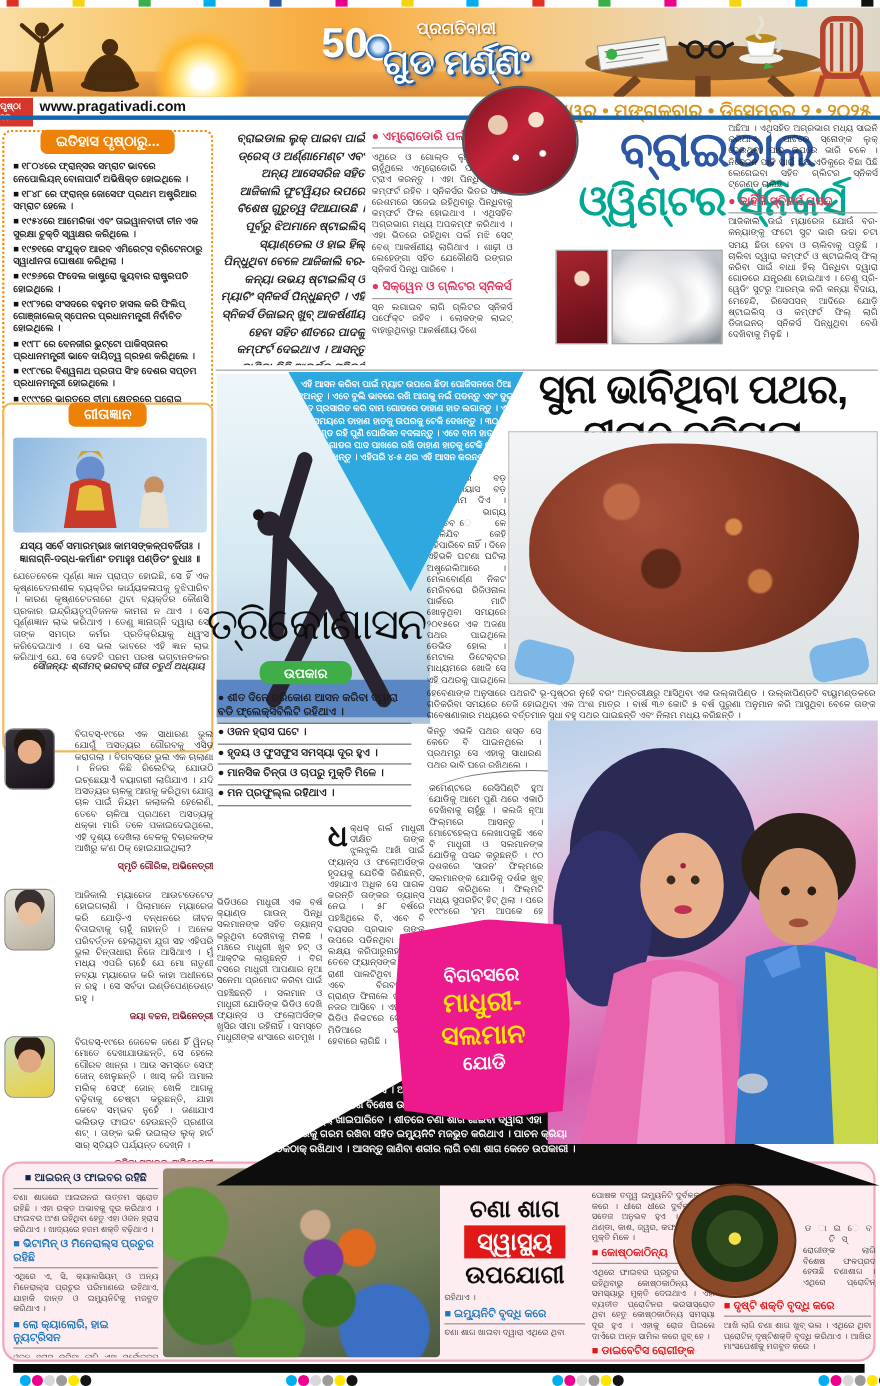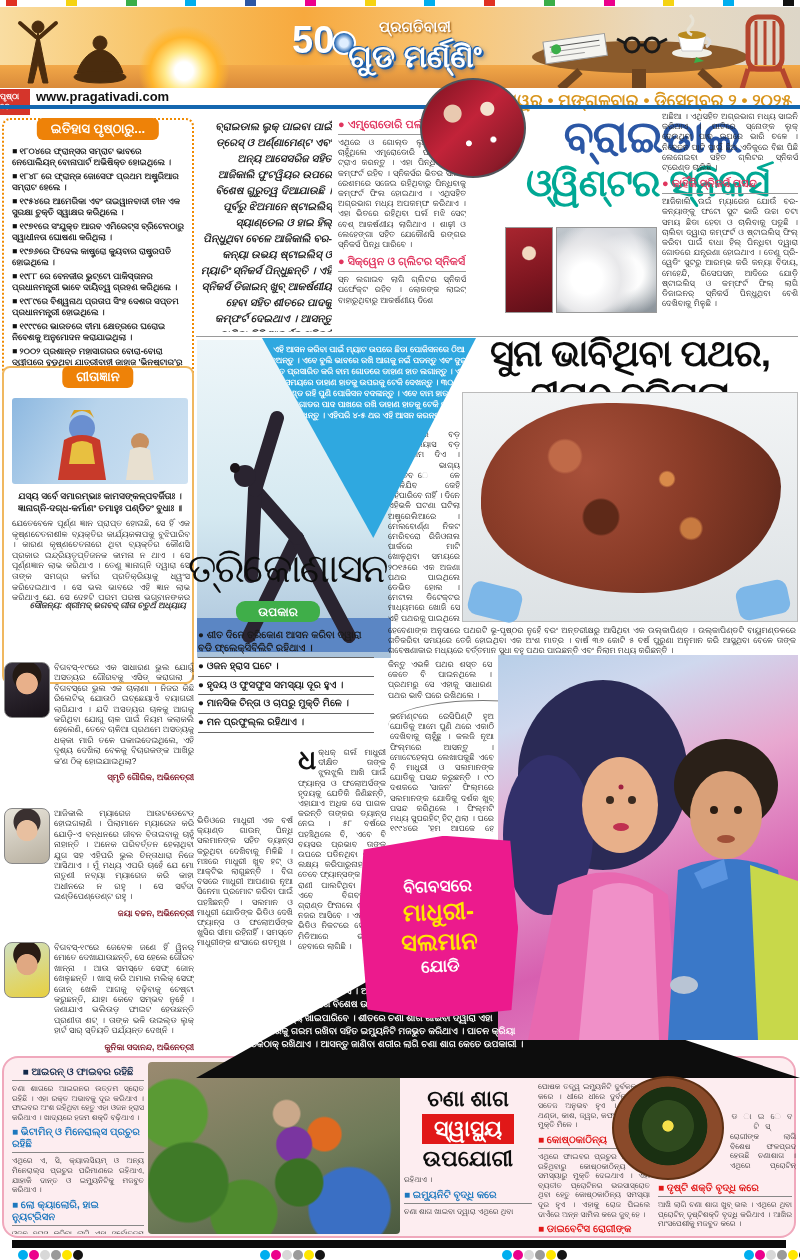--- a/index.html
+++ b/index.html
@@ -50,21 +50,21 @@
 .gcredit{font-size:8.4px;font-style:italic;font-weight:700;text-align:right;color:#333}
 
 .xbanner{left:2px;top:618px;width:192px;height:34px;background:linear-gradient(90deg,#4d1d72,#7b2d9b 60%,#8e3dae);
  display:flex;align-items:center;border-radius:3px}
 .xtitle{color:#f5d312;font-size:19px;font-weight:800;margin-left:8px}
 .xquotemark{color:#cdaef0;font-size:26px;font-weight:800;margin-left:14px;line-height:20px}
 .xentry-photo{width:46px;height:56px;border-radius:8px;border:1px solid #888;flex:0 0 auto;
  background:radial-gradient(circle at 50% 38%,#e8b08a 0 26%,transparent 28%),
  radial-gradient(circle at 50% 24%,#241a14 0 30%,transparent 32%),
  linear-gradient(160deg,#3a3440,#181218)}
-.xentry{position:absolute;left:4px;width:190px;display:flex;gap:4px}
+.xentry{position:absolute;left:4px;width:190px;display:flex;gap:18px}
 .xq{font-size:8.4px;line-height:10.4px;color:#222;text-align:justify}
 .xa{font-weight:800;color:#7a1020;text-align:right;display:block;margin-top:6px}
 
 .sn-intro{left:200px;top:118px;width:132px;height:214px;font-size:10.5px;line-height:16px;font-style:italic;
  font-weight:600;text-align:right;color:#222}
 .redhead{color:#e0355e;font-weight:800;font-size:11px;line-height:13px;border-bottom:1px solid #999;padding-bottom:3px;margin-bottom:3px}
 .smallbody{font-size:8.2px;line-height:10.2px;text-align:justify;color:#222}
 .sn-h1{left:505px;top:112px;width:295px;text-align:center;font-size:44px;font-weight:800;color:#2b57a5;letter-spacing:-1px}
 .sn-h2{left:495px;top:162px;width:305px;text-align:center;font-size:38px;font-weight:800;color:#00a894;letter-spacing:-1px}
 .imgbox{border:1px solid #999;overflow:hidden}
@@ -225,20 +225,21 @@
   <div class="ab circle-photo"></div>
 
   <div class="ab obox" style="left:2px;top:118px;width:192px;height:284px">
     <div class="ohead">ଇତିହାସ ପୃଷ୍ଠାରୁ...</div>
     <ul class="hlist">
       <li>୧୮୦୪ରେ ଫ୍ରାନ୍ସର ସମ୍ରାଟ ଭାବରେ ନେପୋଲିୟନ୍ ବୋନାପାର୍ଟ ଅଭିଷିକ୍ତ ହୋଇଥିଲେ ।</li>
       <li>୧୮୪୮ ରେ ଫ୍ରାନ୍ଜ ଜୋସେଫ ପ୍ରଥମ ଅଷ୍ଟ୍ରିଆର ସମ୍ରାଟ ହେଲେ ।</li>
       <li>୧୯୫୪ରେ ଆମେରିକା ଏବଂ ତାଇୱାନବାଦୀ ଚୀନ ଏକ ସୁରକ୍ଷା ଚୁକ୍ତି ସ୍ୱାକ୍ଷର କରିଥିଲେ ।</li>
       <li>୧୯୭୧ରେ ସଂଯୁକ୍ତ ଆରବ ଏମିରେଟ୍ସ ବ୍ରିଟେନଠାରୁ ସ୍ୱାଧୀନତା ଘୋଷଣା କରିଥିଲା ।</li>
       <li>୧୯୭୬ରେ ଫିଦେଲ କାଷ୍ଟ୍ରୋ କ୍ୟୁବାର ରାଷ୍ଟ୍ରପତି ହୋଇଥିଲେ ।</li>
+      <li>୧୯୮୨ରେ ସଂସଦରେ ବହୁମତ ହାସଲ କରି ଫିଲିପ୍ ଗୋଞ୍ଜାଲେଜ୍ ସ୍ପେନର ପ୍ରଧାନମନ୍ତ୍ରୀ ନିର୍ବାଚିତ ହୋଇଥିଲେ ।</li>
       <li>୧୯୮୮ ରେ ବେନଜୀର ଭୁଟ୍ଟୋ ପାକିସ୍ତାନର ପ୍ରଧାନମନ୍ତ୍ରୀ ଭାବେ ଦାୟିତ୍ୱ ଗ୍ରହଣ କରିଥିଲେ ।</li>
       <li>୧୯୮୯ରେ ବିଶ୍ୱନାଥ ପ୍ରତାପ ସିଂହ ଦେଶର ସପ୍ତମ ପ୍ରଧାନମନ୍ତ୍ରୀ ହୋଇଥିଲେ ।</li>
       <li>୧୯୯୯ରେ ଭାରତରେ ବୀମା କ୍ଷେତ୍ରରେ ଘରୋଇ ନିବେଶକୁ ଅନୁମୋଦନ କରାଯାଇଥିଲା ।</li>
       <li>୨୦୦୨ ପ୍ରଶାନ୍ତ ମହାସାଗରର ବୋରା-ବୋରା ଦ୍ୱୀପରେ ବୁଡୁଥିବା ଯାତ୍ରୀବାହୀ ଜାହାଜ 'ଭିନଷ୍ଟାର'ରୁ ୨୧୯ ନାବିକ ଉଦ୍ଧାର କରାଯାଇଥିଲେ ।</li>
     </ul>
   </div>
 
   <div class="ab obox" style="left:2px;top:366px;width:192px;height:318px;border-style:solid;border-color:#f0b860">
     <div class="ohead">ଗୀତାଜ୍ଞାନ</div>
     <div class="ab krishna">

